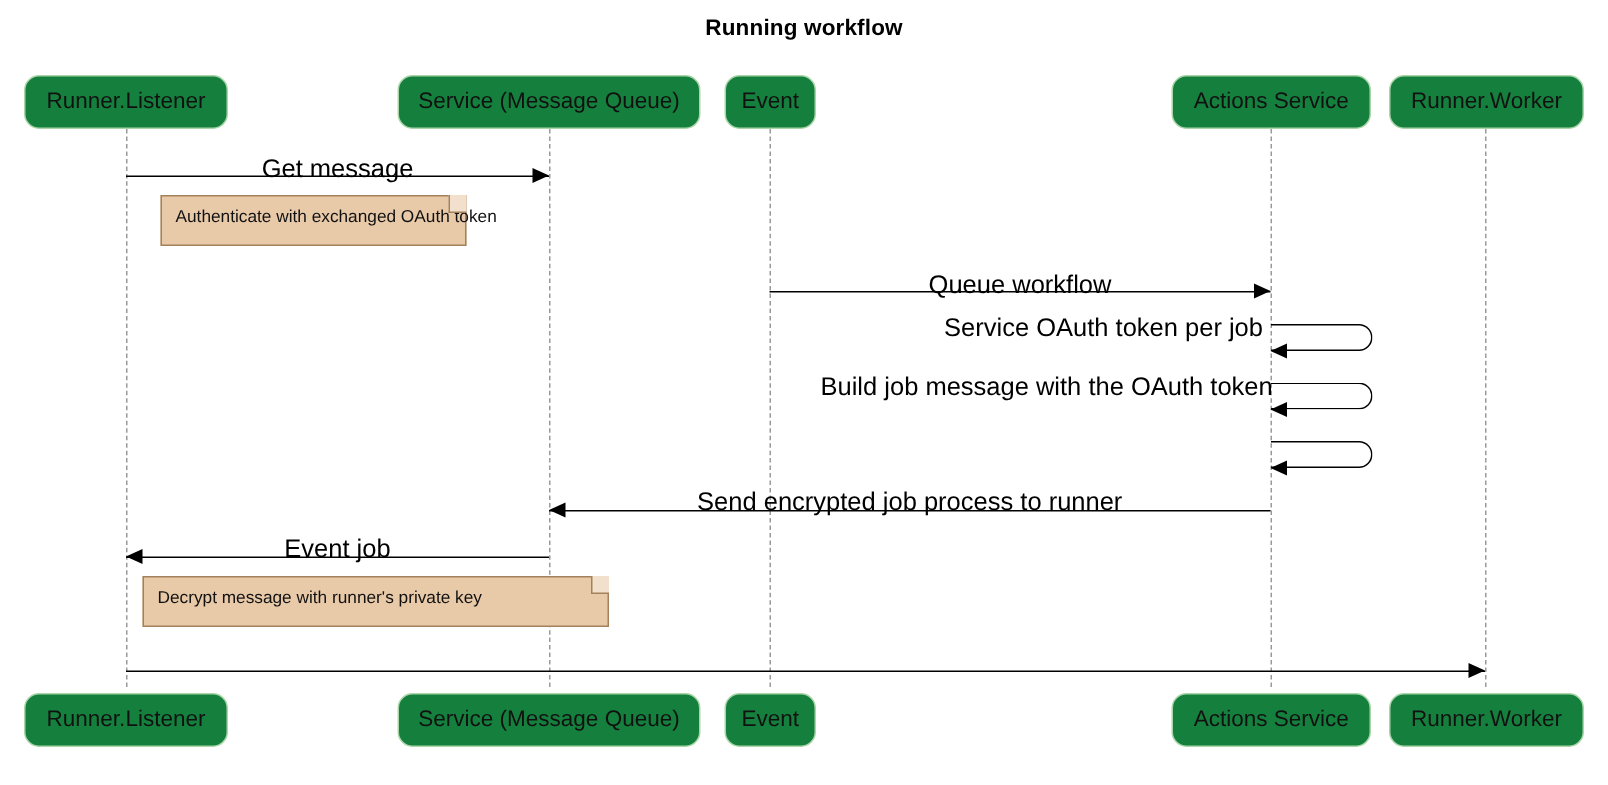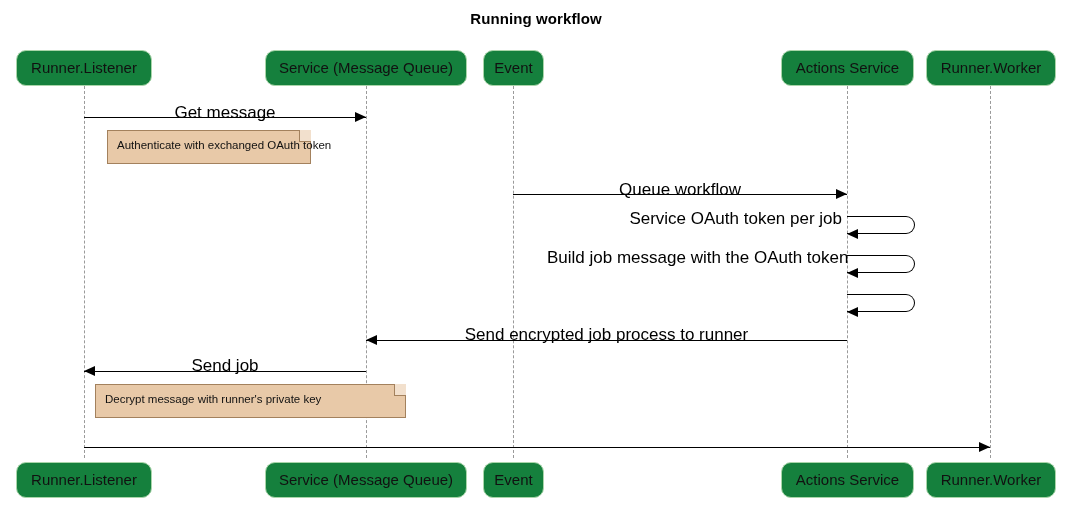--- a/index.html
+++ b/index.html
@@ -150,21 +150,21 @@
   <div class="self-loop" style="left:847px; top:255px; width:68px; height:18px;"></div>
   <div class="arrow-head left" style="left:847px; top:268px;"></div>
 
   <div class="self-loop" style="left:847px; top:294px; width:68px; height:18px;"></div>
   <div class="arrow-head left" style="left:847px; top:307px;"></div>
 
   <div class="msg-label" style="left:366px; top:325px; width:481px;">Send encrypted job process to runner</div>
   <div class="msg-line" style="left:366px; top:340px; width:481px;"></div>
   <div class="arrow-head left" style="left:366px; top:335px;"></div>
 
-  <div class="msg-label" style="left:84px; top:356px; width:282px;">Send job</div>
+  <div class="msg-label" style="left:84px; top:356px; width:282px;">Event job</div>
   <div class="msg-line" style="left:84px; top:371px; width:282px;"></div>
   <div class="arrow-head left" style="left:84px; top:366px;"></div>
 
   <div class="note" style="left:95px; top:384px; width:311px; height:34px;">
     <span>Decrypt message with runner's private key</span>
     <span class="note-fold"></span>
   </div>
 
   <div class="msg-line" style="left:84px; top:447px; width:906px;"></div>
   <div class="arrow-head right" style="left:979px; top:442px;"></div>

